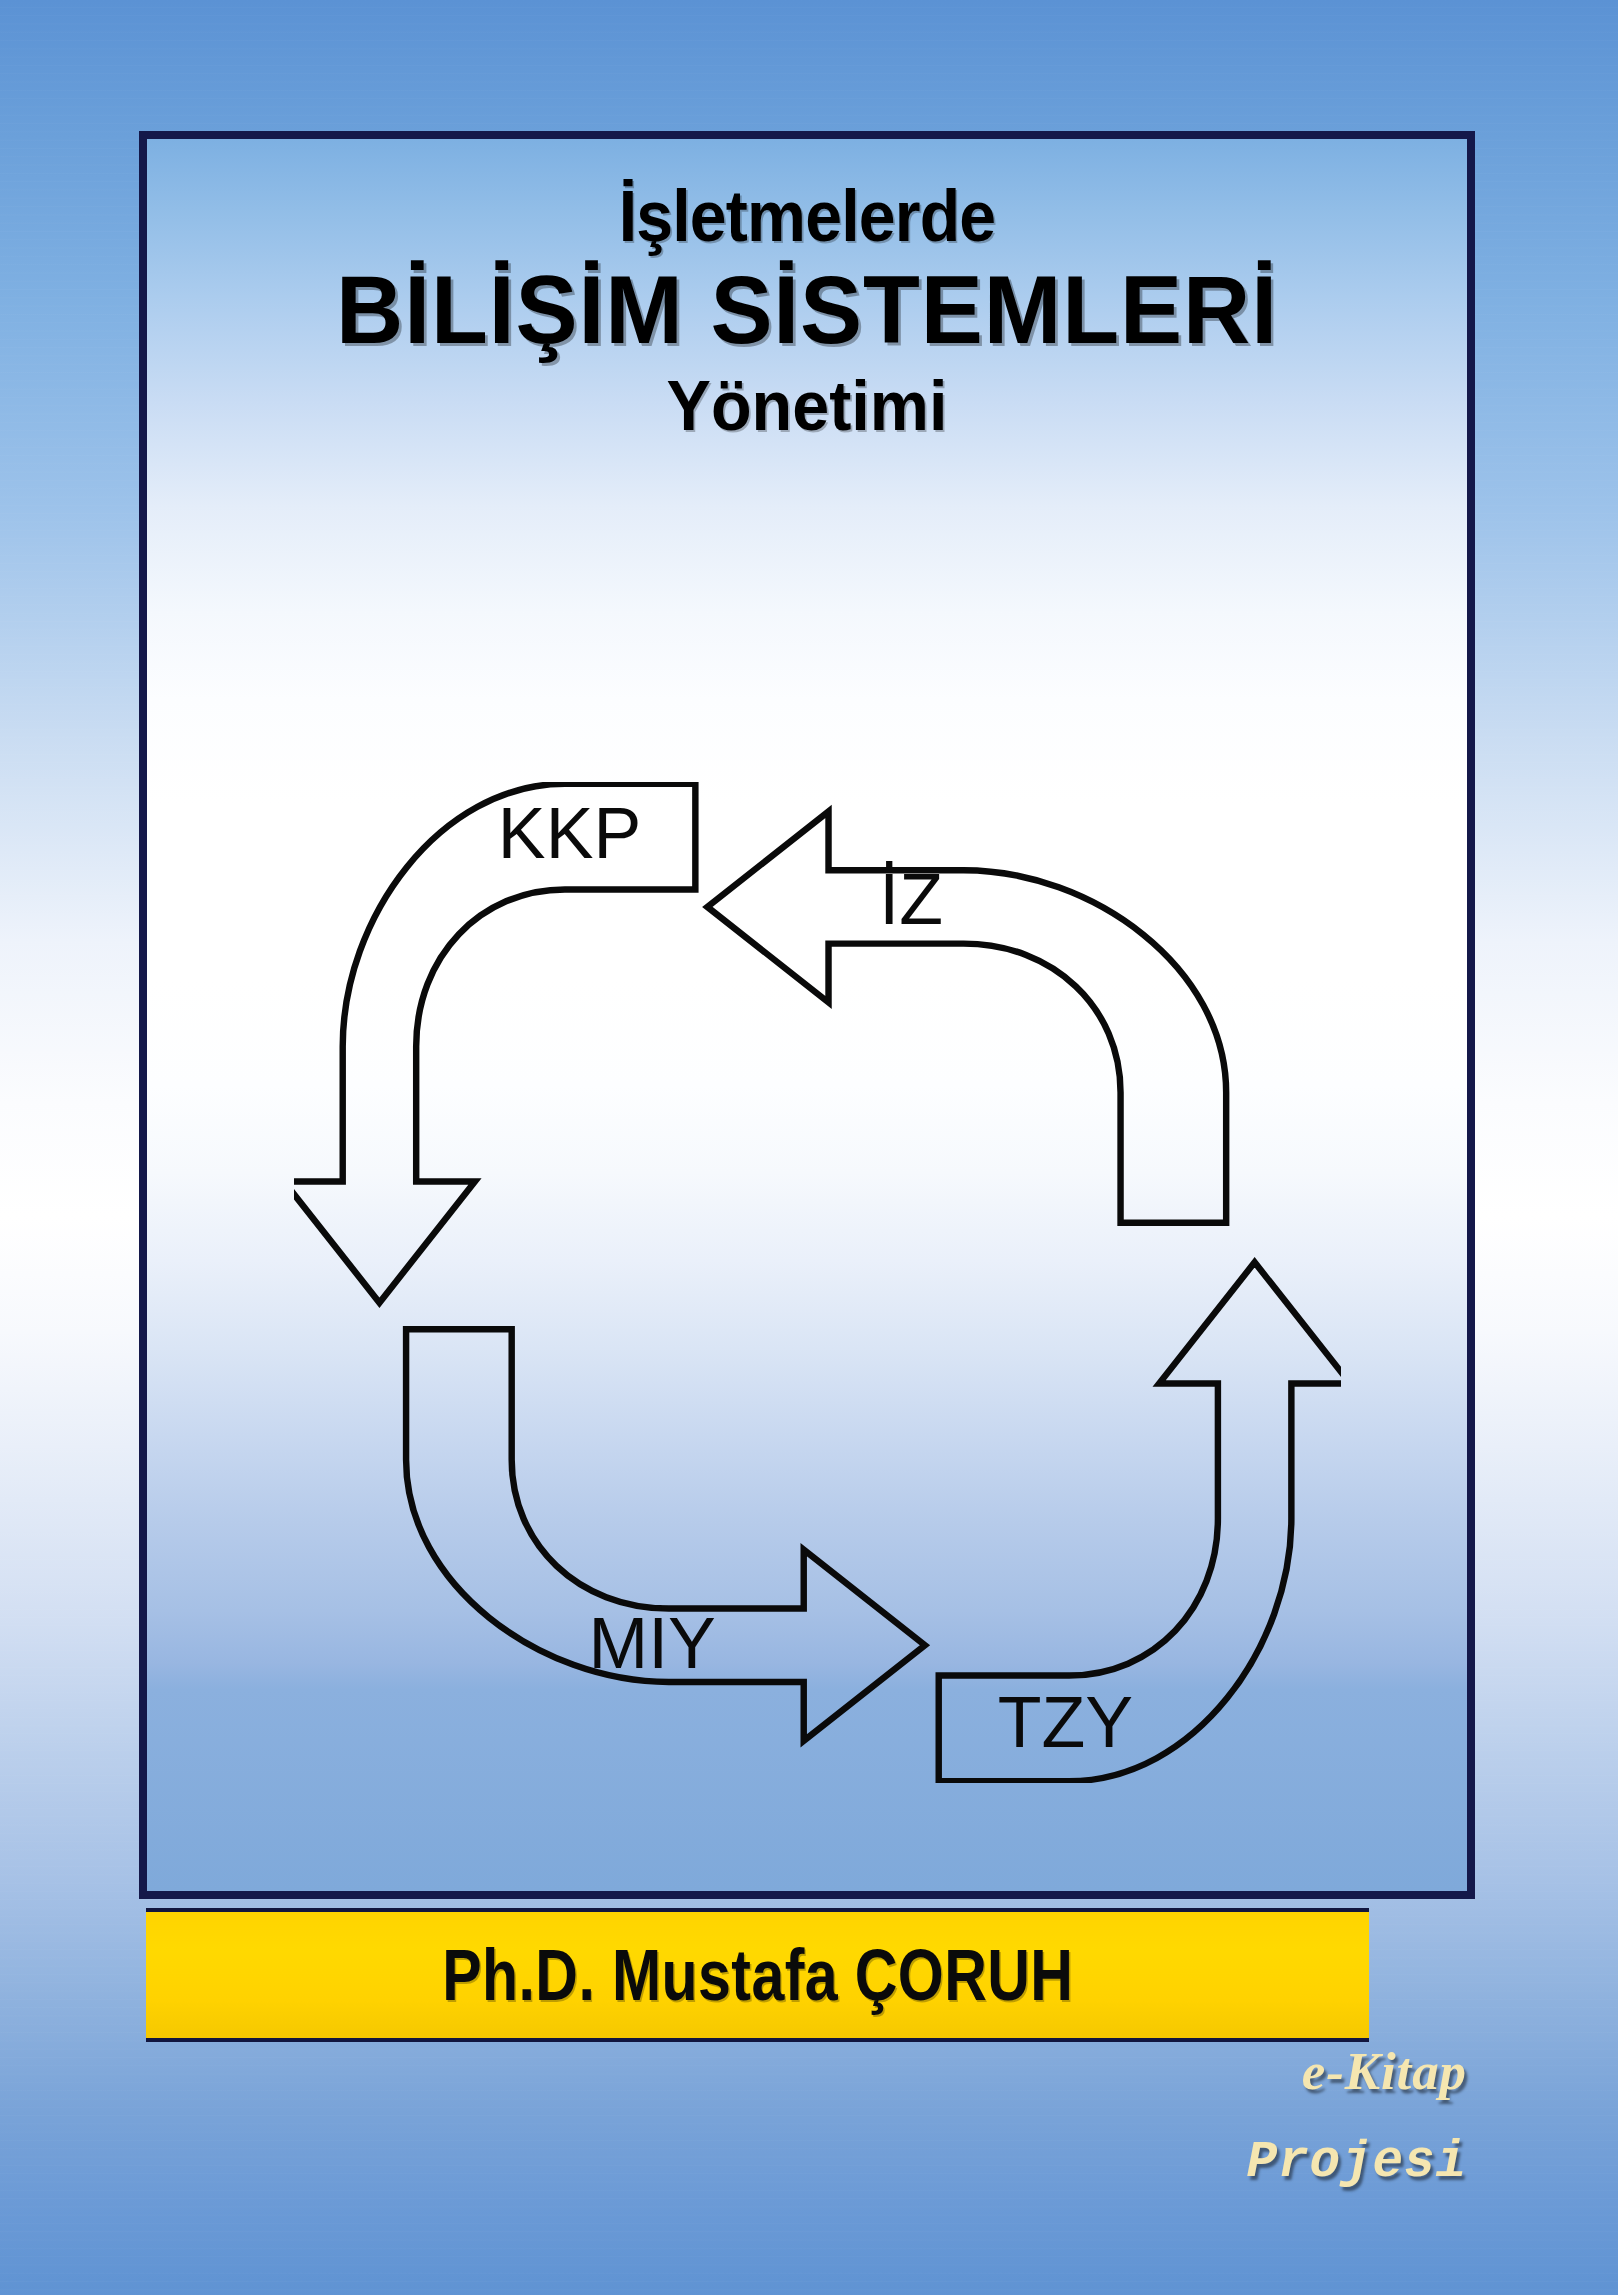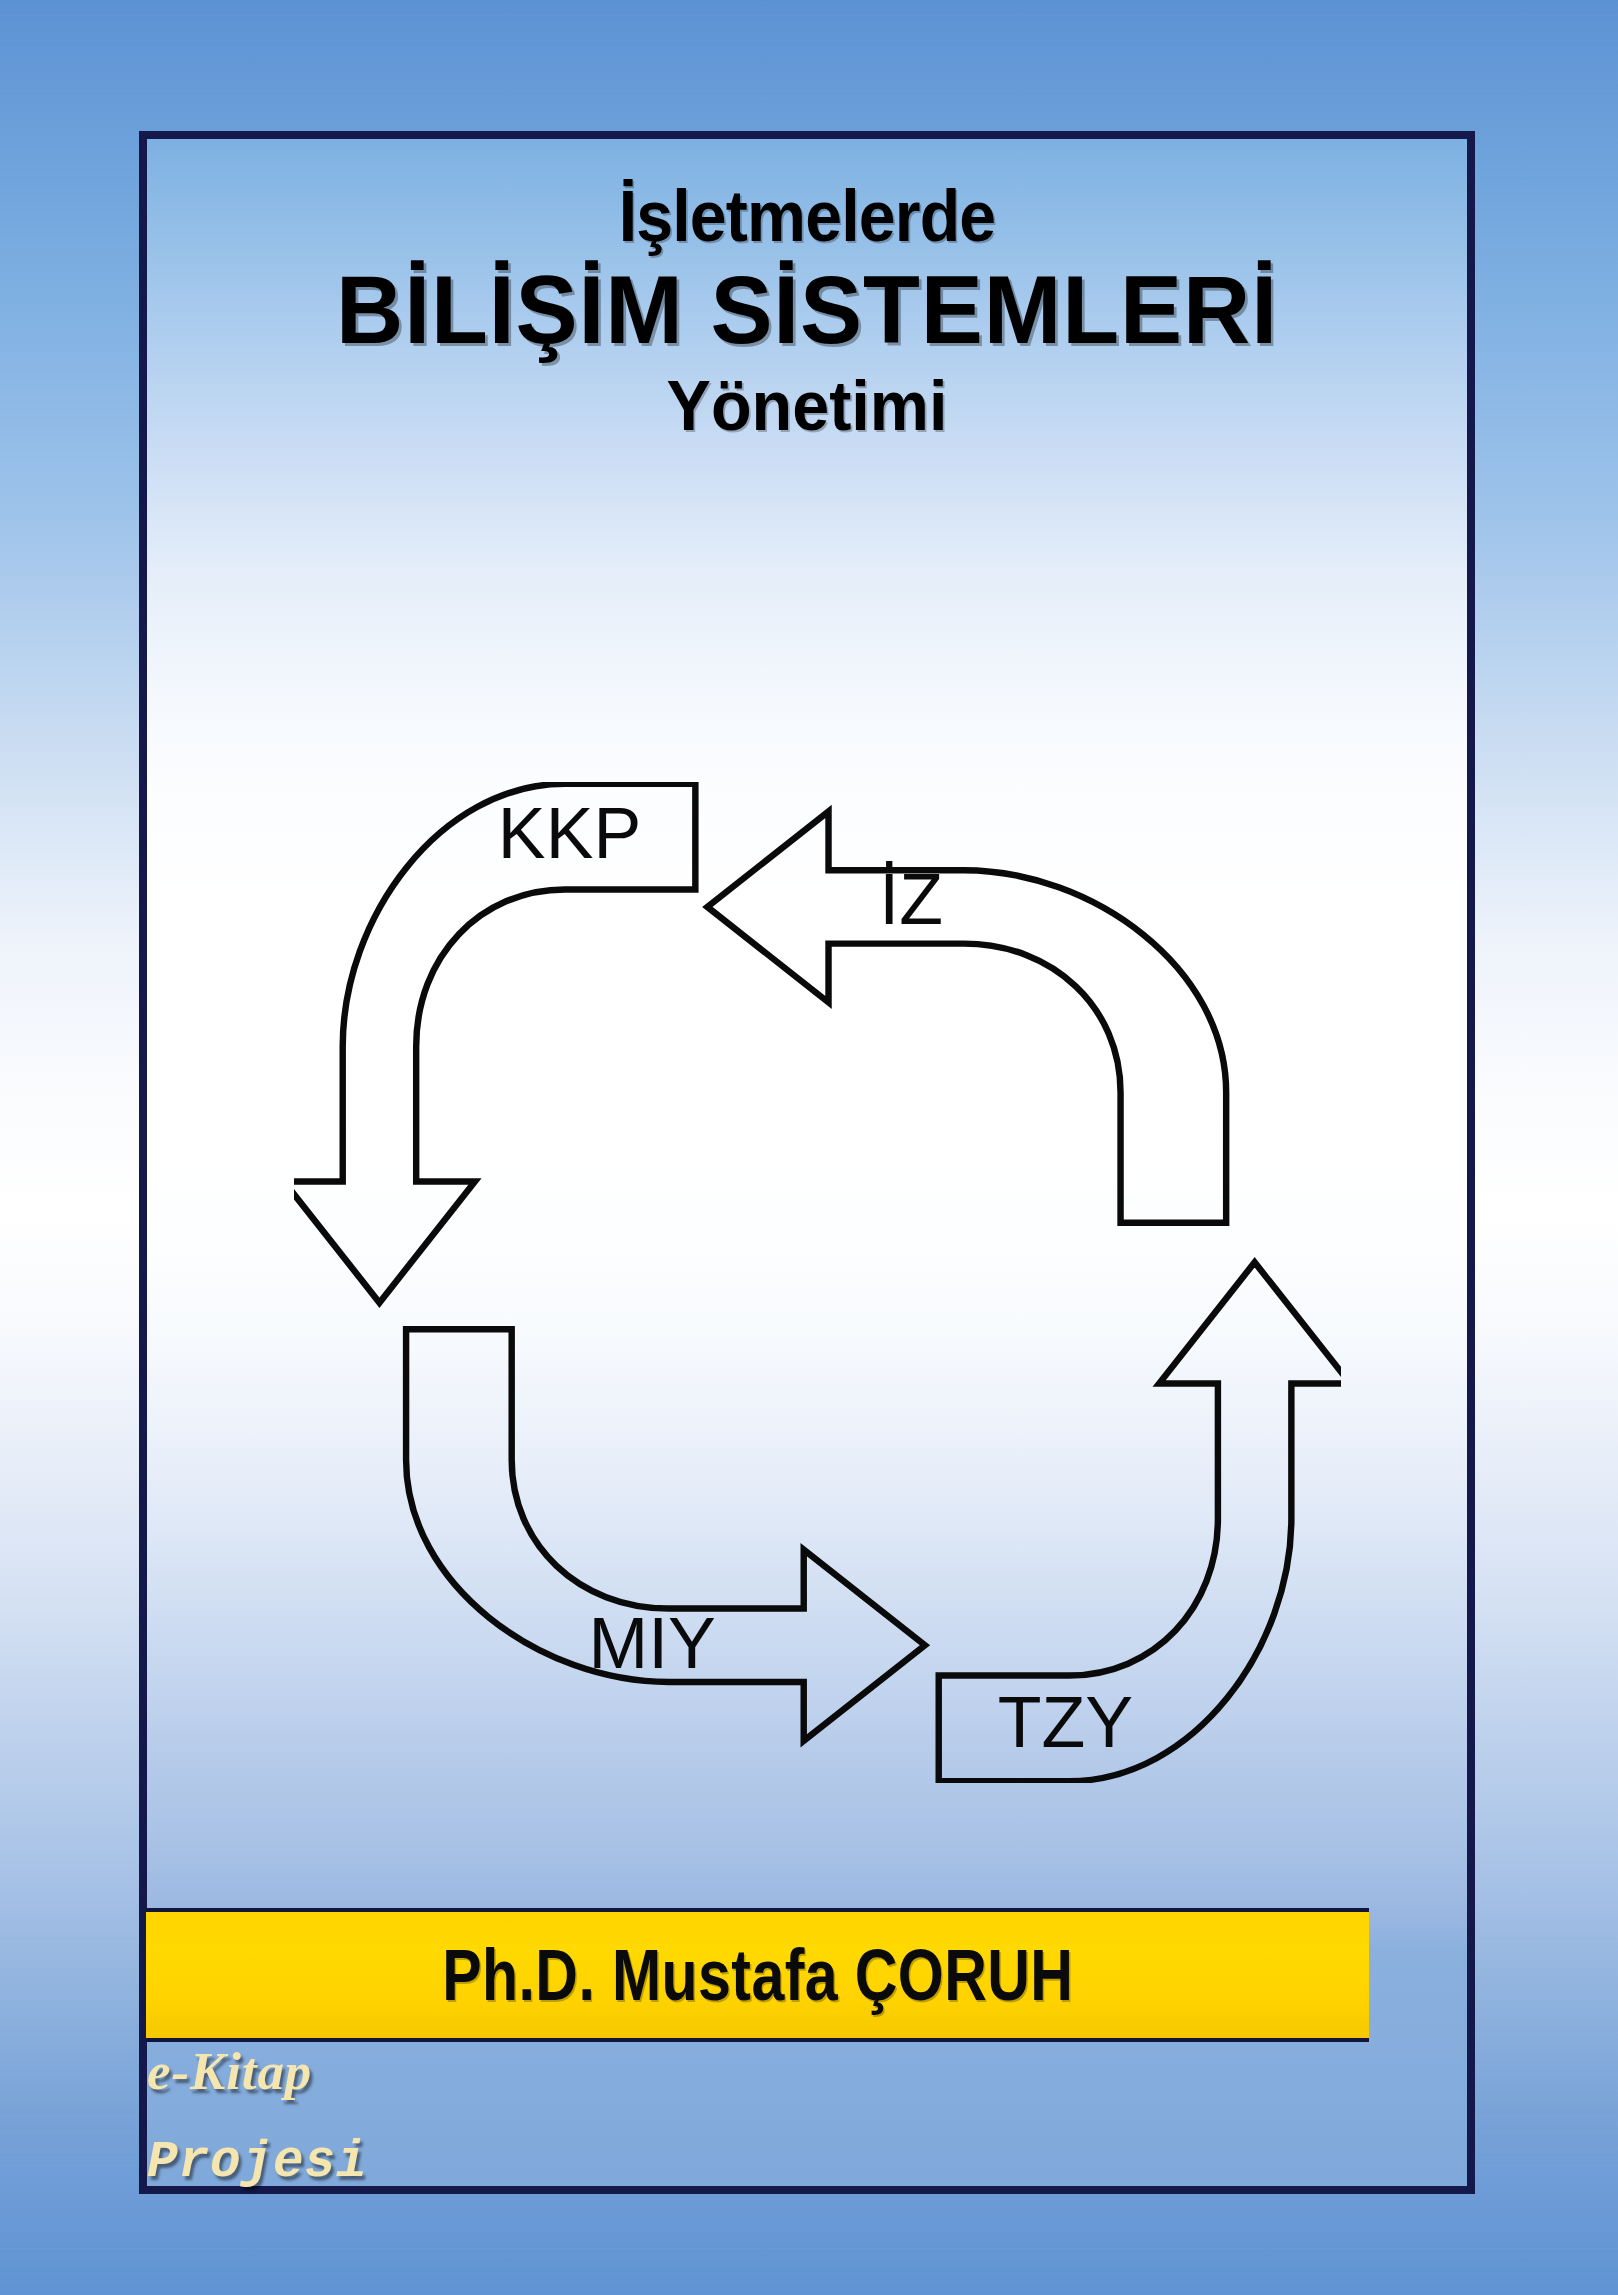--- a/index.html
+++ b/index.html
@@ -47,21 +47,21 @@
       rgba(255,255,255,0.00) 8.3px);
     pointer-events: none;
   }
 
   
   #frame {
     position: absolute;
     left: 139px;
     top: 131px;
     width: 1336px;
-    height: 2063px;
+    height: 1768px;
     border: 8.3px solid #14184a;
     box-sizing: border-box;
     background:
       linear-gradient(to bottom,
         #7db0e2 0%,
         #91bde7 4%,
         #abccee 9%,
         #c9dcf4 15%,
         #e4edf9 21%,
         #f4f8fd 27%,
@@ -167,21 +167,21 @@
     white-space: nowrap;
     text-shadow: 1.8px 1.8px 0 rgba(0,0,0,0.25);
   }
 
   
   #publisher {
     position: absolute;
     left: 0;
     right: 0;
     top: 2140px;
-    text-align: left;
+    text-align: right;
     pointer-events: none;
   }
   .pub-line {
     font-family: "Liberation Serif", serif;
     font-style: italic;
     font-weight: 700;
     color: #f5e6b0;
     text-shadow: 2.8px 3.7px 2.8px rgba(0,0,0,0.45);
     letter-spacing: 0.9px;
   }

